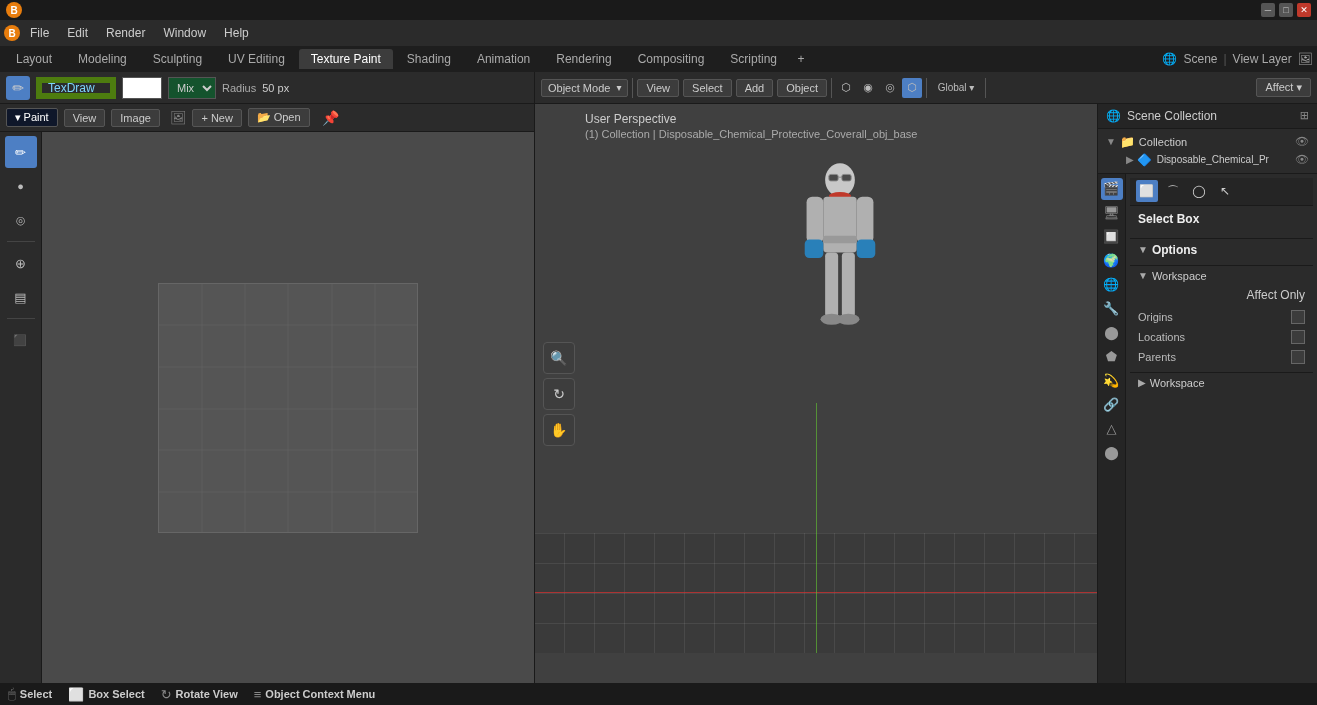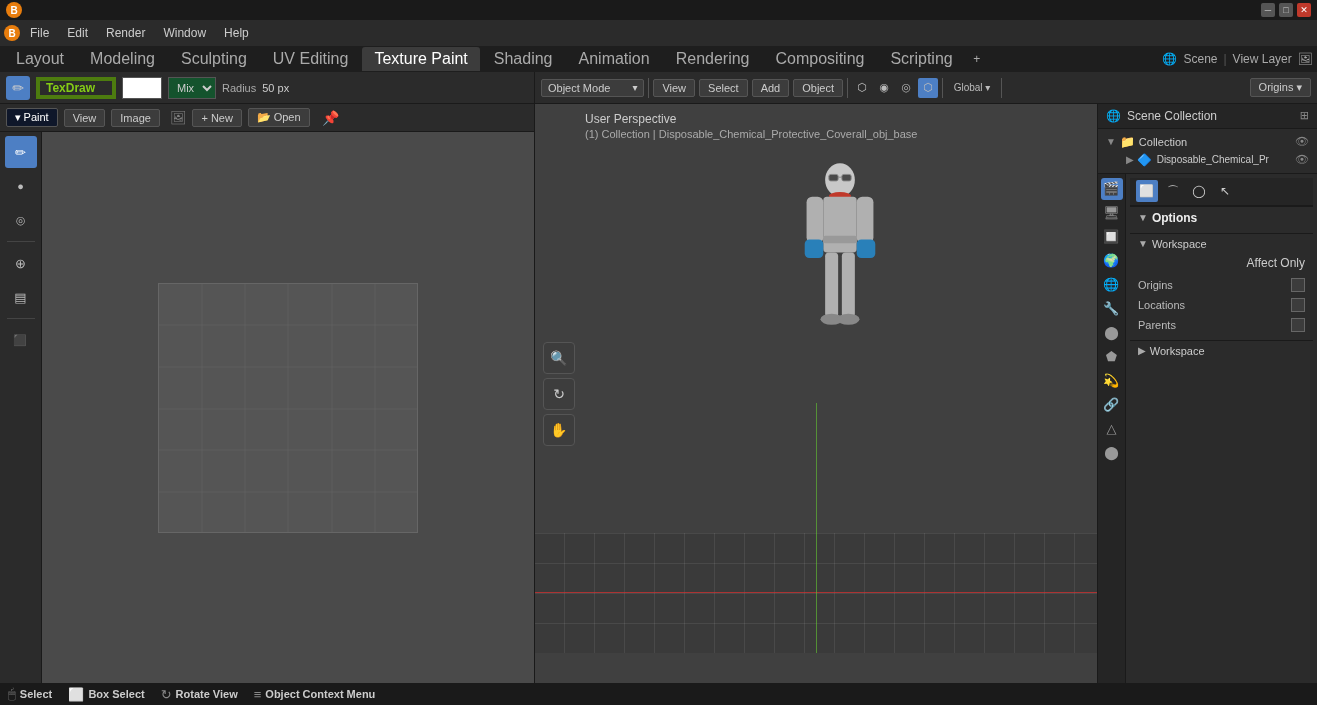--- a/index.html
+++ b/index.html
@@ -86,21 +86,21 @@
       align-items: center;
       padding: 0 4px;
       position: absolute;
       top: 46px;
       left: 0;
       z-index: 98;
       gap: 2px;
     }
     .ws-tab {
       padding: 3px 12px;
-      font-size: 16px;
+      font-size: 12px;
       color: #aaa;
       cursor: pointer;
       border-radius: 3px 3px 0 0;
       text-align: center;
     }
     .ws-tab.active {
       background: #3c3c3c;
       color: #fff;
     }
     .ws-tab-add {
@@ -158,27 +158,26 @@
       align-items: center;
       justify-content: center;
       border-radius: 3px;
       cursor: pointer;
       color: #ccc;
       font-size: 14px;
     }
     .tool-icon.active { background: #4d7fc4; }
     .tool-name-input {
       background: #2b2b2b;
-      border: 4px solid #4d7c0f;
-      color: #84cc16;
+      border: 6px solid #4d7c0f;
+      color: #7dd3fc;
       font-size: 12px;
       padding: 2px 6px;
       width: 80px;
       height: 22px;
-      font-weight: bold;
     }
     .color-swatch {
       width: 40px;
       height: 22px;
       background: #fff;
       border: 1px solid #555;
       cursor: pointer;
     }
     .blend-select {
       background: #14532d;
@@ -298,21 +297,21 @@
       border-radius: 2px;
     }
     .vp-sep {
       width: 1px;
       height: 20px;
       background: #555;
     }
     .vp-mode {
       display: flex;
       align-items: center;
-      gap: 20px;
+      gap: 4px;
       padding: 2px 6px;
       background: #3c3c3c;
       border: 1px solid #555;
       color: #ccc;
       font-size: 11px;
       cursor: pointer;
       border-radius: 2px;
     }
 
     
@@ -830,21 +829,21 @@
         <div class="icon-btn-sm">◎</div>
         <div class="icon-btn-sm active">⬡</div>
       </div>
       <div class="vp-sep"></div>
 
       <div class="toolbar-row">
         <div class="icon-btn-sm" style="min-width:50px;font-size:10px;">Global ▾</div>
       </div>
       <div class="vp-sep"></div>
       <div style="flex:1"></div>
-      <div class="vp-btn">Origins ▾</div>
+      <div class="vp-btn">Affect ▾</div>
     </div>
 
     <div id="viewport-area">
 
       <div id="viewport-3d">
 
         <div id="floor-grid"></div>
 
         <div id="axis-x"></div>
         <div id="axis-y"></div>
@@ -935,20 +934,23 @@
 
           <div id="prop-content">
 
             <div id="selectbox-toolbar">
               <div class="sb-icon active">⬜</div>
               <div class="sb-icon">⌒</div>
               <div class="sb-icon">◯</div>
               <div class="sb-icon">↖</div>
             </div>
 
+            <div id="selectbox-section">
+              <div class="section-header">Select Box</div>
+            </div>
 
             <div id="options-section">
               <div class="options-title">
                 <span class="options-arrow">▼</span>
                 <span>Options</span>
               </div>
             </div>
 
             <div id="transform-section">
               <div class="transform-header">

